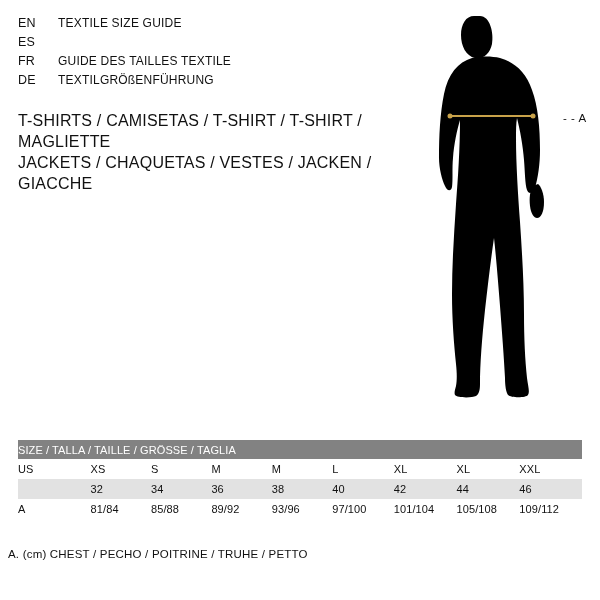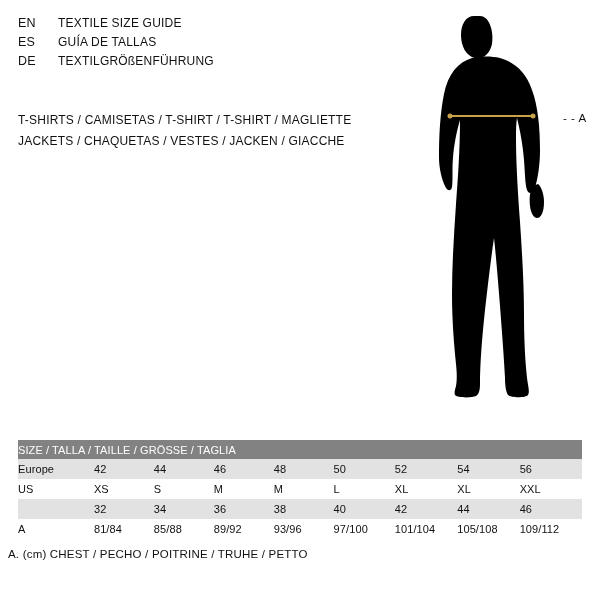--- a/index.html
+++ b/index.html
@@ -46,21 +46,21 @@
   }
 
   
   .cat-block {
     position: absolute;
     left: 18px;
     top: 110px;
     width: 400px;
   }
   .cat-line {
-    font-size: 12px;
+    font-size: 16px;
     line-height: 21px;
     letter-spacing: 0.2px;
   }
 
   
   .figure-wrap {
     position: absolute;
     left: 400px;
     top: 8px;
     width: 200px;
@@ -125,21 +125,24 @@
 
 <div id="page">
 
   <div class="lang-block">
     <div class="lang-row">
       <span class="lang-code">EN</span>
       <span class="lang-text">TEXTILE SIZE GUIDE</span>
     </div>
     <div class="lang-row">
       <span class="lang-code">ES</span>
-      <span class="lang-text">GUÍA DE TALLAS</span>
+    </div>
+    <div class="lang-row">
+      <span class="lang-code">FR</span>
+      <span class="lang-text">GUIDE DES TAILLES TEXTILE</span>
     </div>
     <div class="lang-row">
       <span class="lang-code">DE</span>
       <span class="lang-text">TEXTILGRÖßENFÜHRUNG</span>
     </div>
   </div>
 
   <div class="cat-block">
     <div class="cat-line">T-SHIRTS / CAMISETAS / T-SHIRT / T-SHIRT / MAGLIETTE</div>
     <div class="cat-line">JACKETS / CHAQUETAS / VESTES / JACKEN / GIACCHE</div>
@@ -193,31 +196,20 @@
     <div class="measure-label">- - A</div>
   </div>
 
 
   <table class="size-table">
     <tbody>
       <tr class="header-row">
         <td class="c-label" colspan="9">SIZE / TALLA / TAILLE / GRÖSSE / TAGLIA</td>
       </tr>
 
-      <tr class="shade">
-        <td class="c-label">Europe</td>
-        <td class="c-val">42</td>
-        <td class="c-val">44</td>
-        <td class="c-val">46</td>
-        <td class="c-val">48</td>
-        <td class="c-val">50</td>
-        <td class="c-val">52</td>
-        <td class="c-val">54</td>
-        <td class="c-val">56</td>
-      </tr>
 
       <tr class="plain">
         <td class="c-label">US</td>
         <td class="c-val">XS</td>
         <td class="c-val">S</td>
         <td class="c-val">M</td>
         <td class="c-val">M</td>
         <td class="c-val">L</td>
         <td class="c-val">XL</td>
         <td class="c-val">XL</td>

